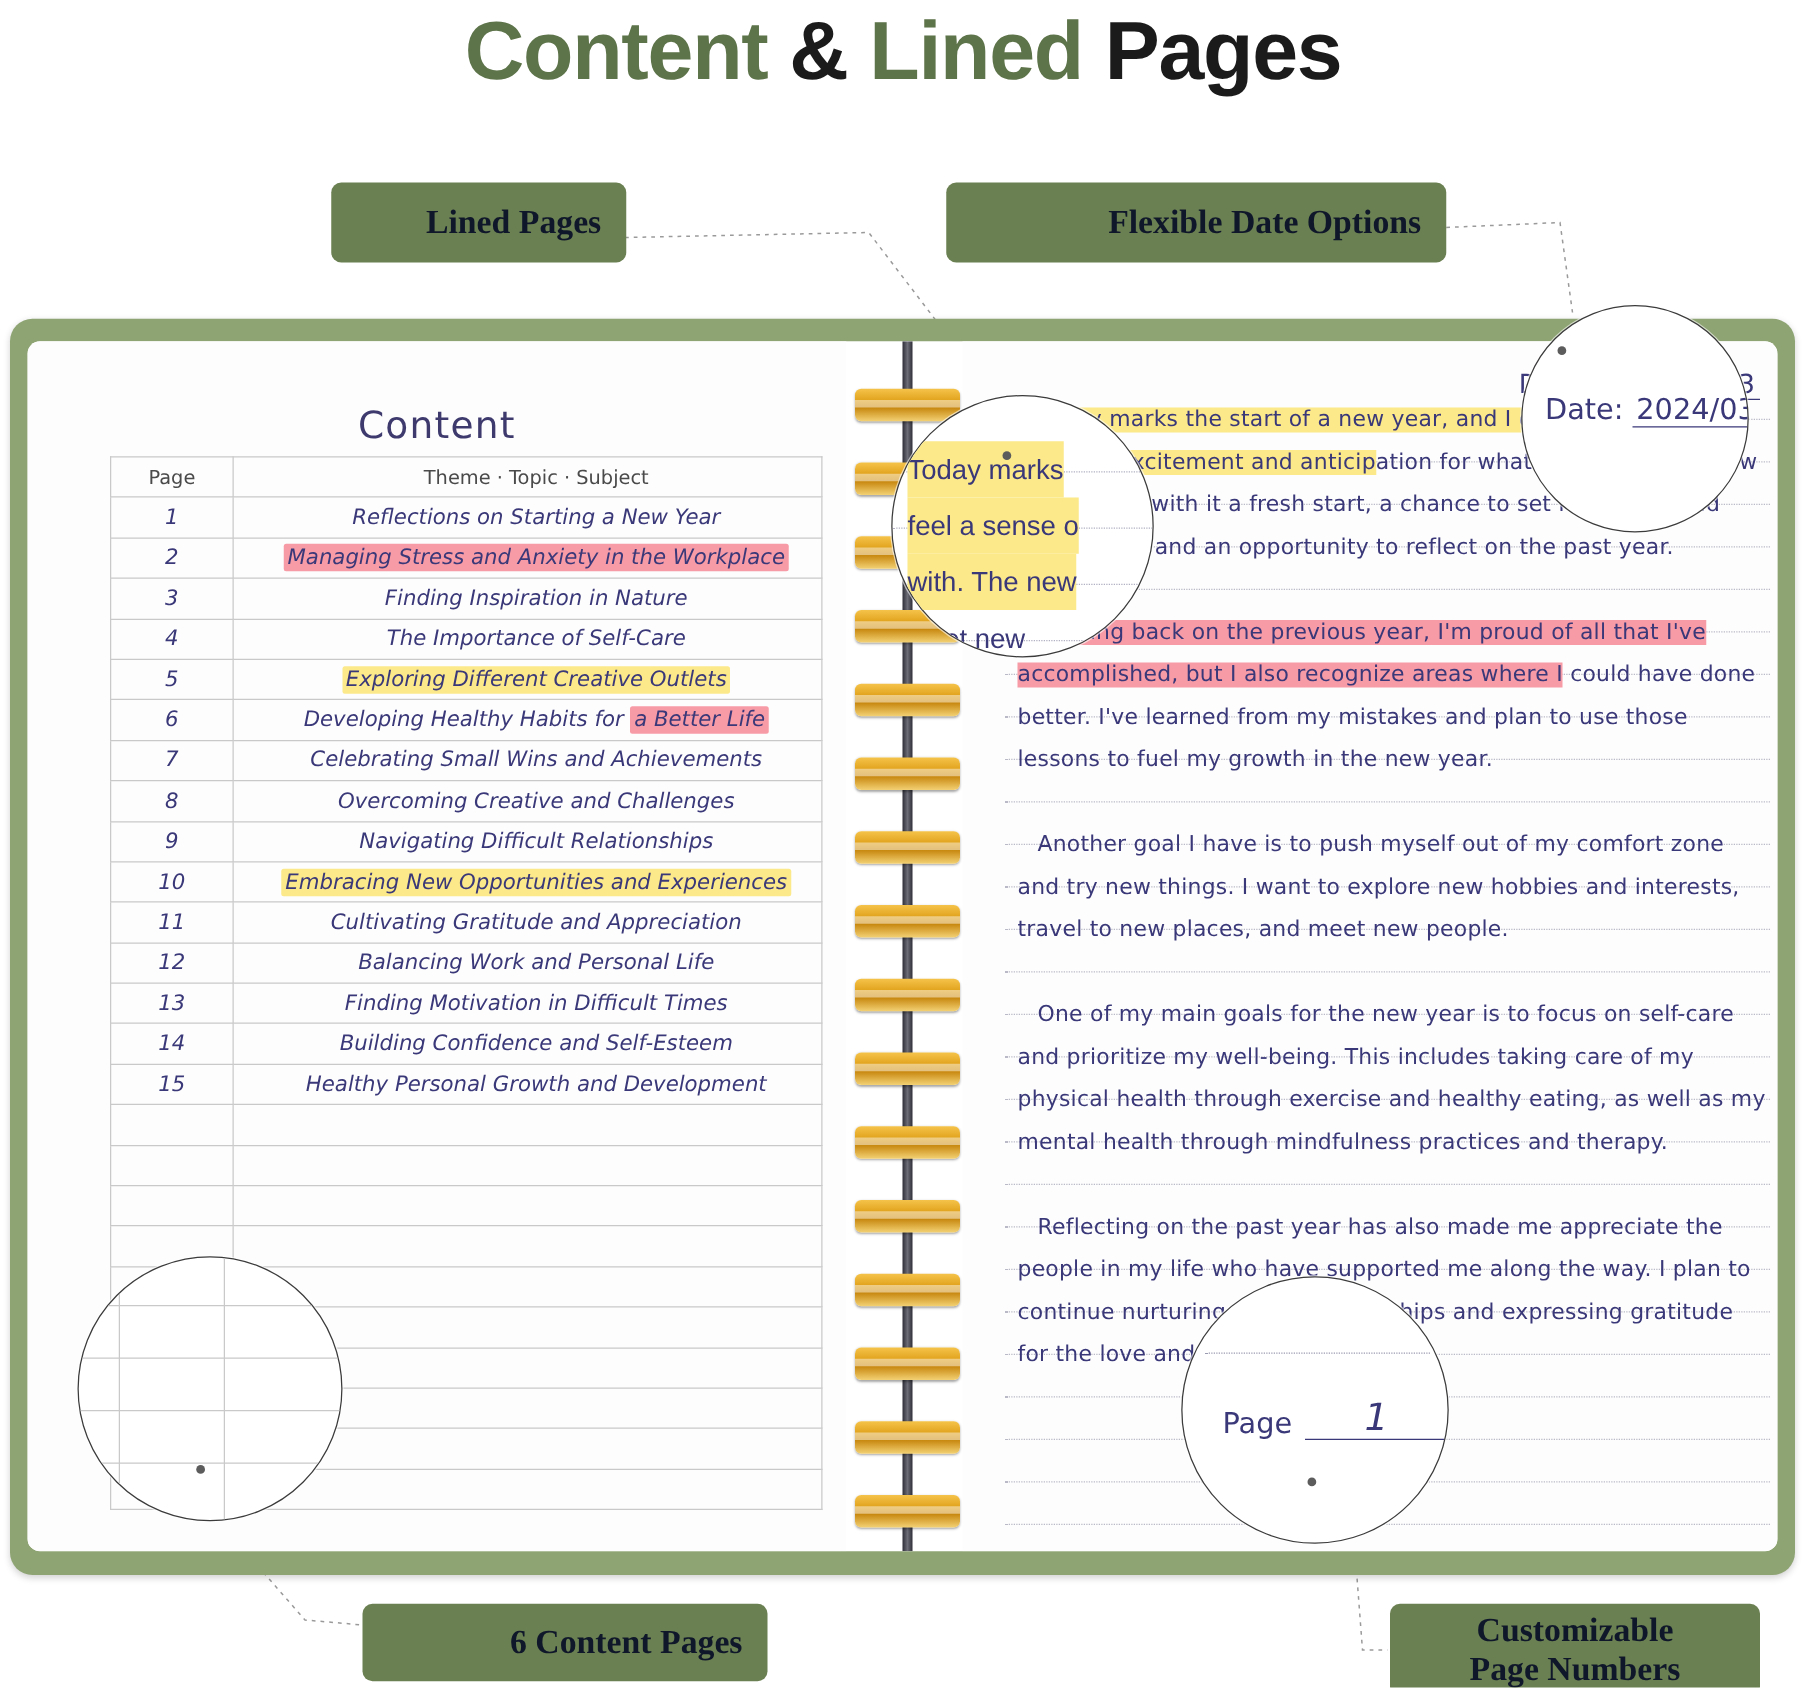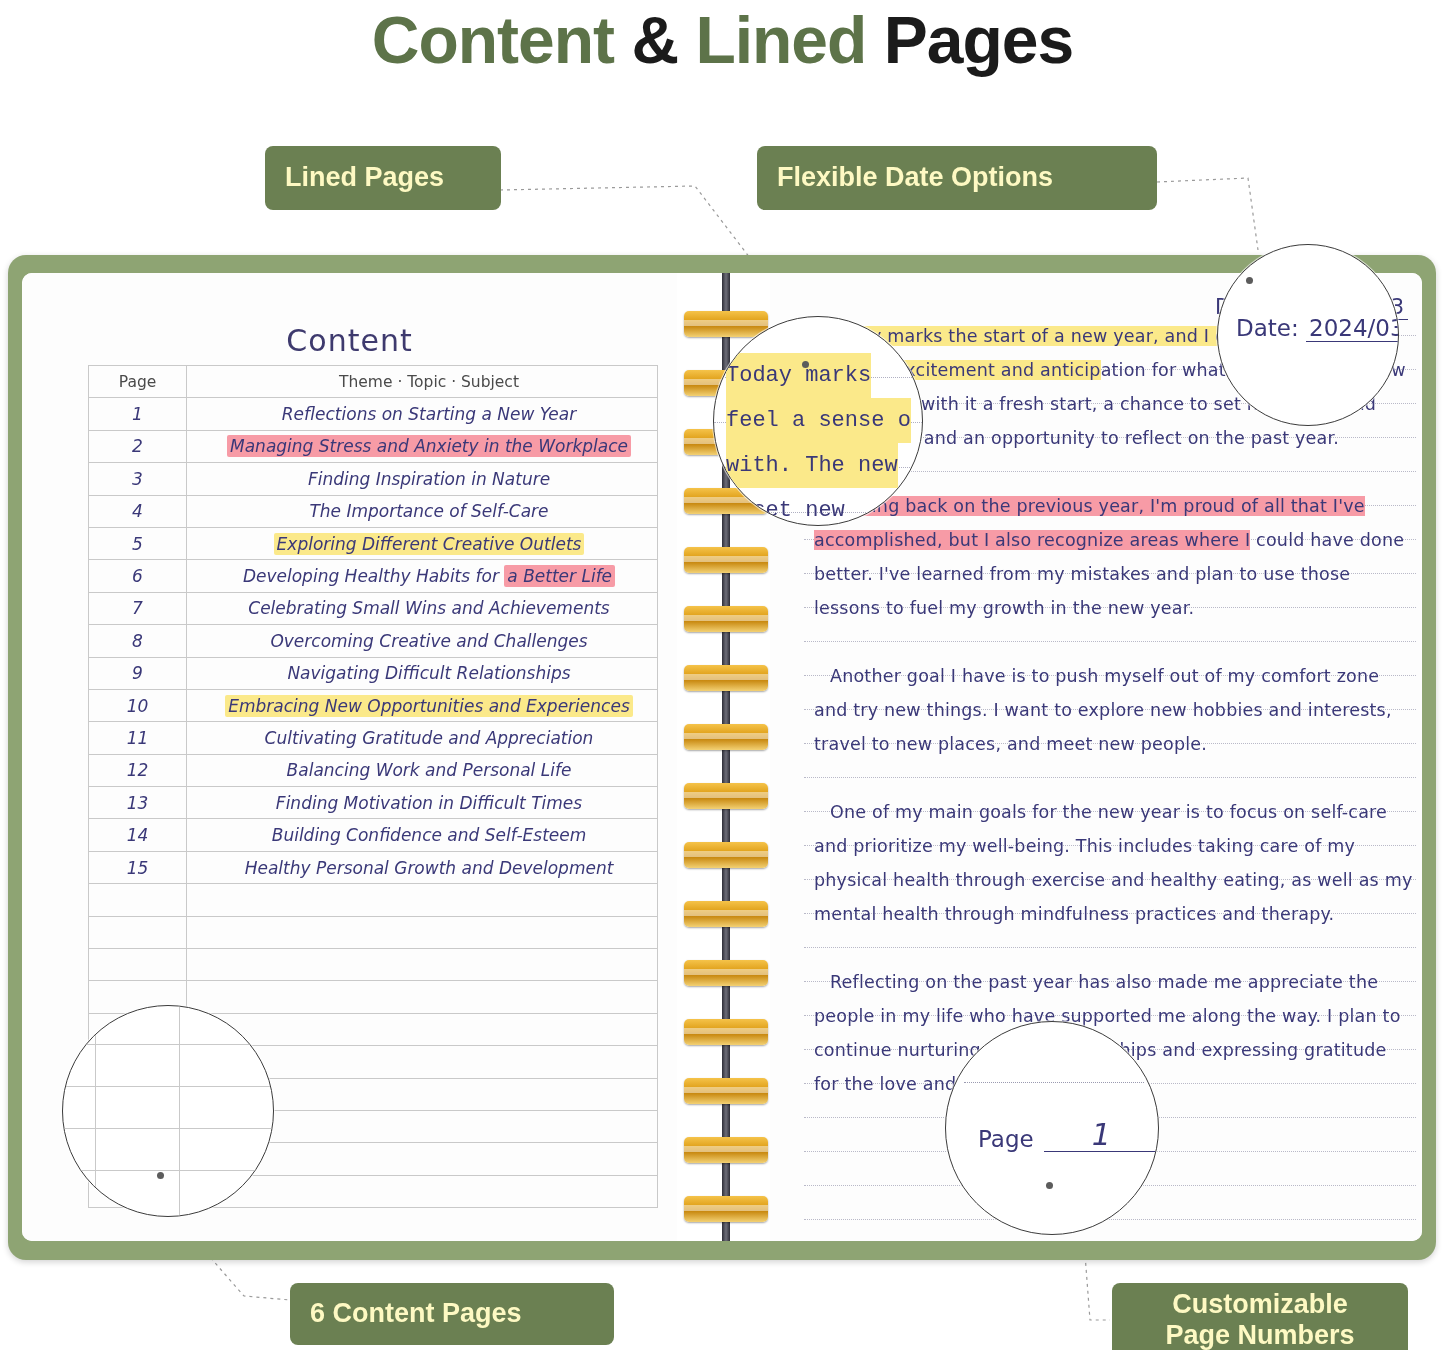--- a/index.html
+++ b/index.html
@@ -26,29 +26,30 @@
     letter-spacing: -1px;
     color: #1b1b1b;
     white-space: nowrap;
   }
   .title .green { color: #5d7349; }
 
   
   .chip {
     position: absolute;
     background: #6b8052;
-    color: #fef9c3;
+    color: #0f172a;
     font-weight: 800;
     border-radius: 8px;
     display: flex;
     align-items: center;
-    justify-content: flex-start;
+    justify-content: flex-end;
     text-align: center;
     line-height: 1.15;
     padding: 6px 20px;
+    font-family: Liberation Serif, serif;
   }
   #chip-lined   { left: 265px; top: 146px; width: 236px; height: 64px; font-size: 27px; }
   #chip-date    { left: 757px; top: 146px; width: 400px; height: 64px; font-size: 27px; }
   #chip-content { left: 290px; top: 1283px; width: 324px; height: 62px; font-size: 27px; }
   #chip-pagenum { left: 1112px; top: 1283px; width: 296px; height: 74px; font-size: 27px; flex-direction: column;}
 
   
   .notebook {
     position: absolute;
     left: 8px; top: 255px;
@@ -171,21 +172,21 @@
     background: #ffffff;
     border: 1.6px solid #3b3b3b;
     overflow: hidden;
     box-shadow: 0 0 0 1px rgba(255,255,255,0.6);
   }
   #lens-lined { left: 713px; top: 316px; width: 210px; height: 210px; }
   #lens-lined .zoomtext {
     position: absolute;
     left: 12px; top: 36px;
     width: 240px;
-    font-family: Liberation Mono, monospace;
+    font-family: Liberation Sans, sans-serif;
     font-size: 22px;
     line-height: 45px;
     color: #3a3878;
   }
   #lens-lined .zline {
     position: absolute; left: 0; width: 100%;
     border-top: 1px dotted #b0b0c2;
   }
   #lens-date { left: 1217px; top: 244px; width: 182px; height: 182px; }
   #lens-page { left: 945px; top: 1021px; width: 214px; height: 214px; }

